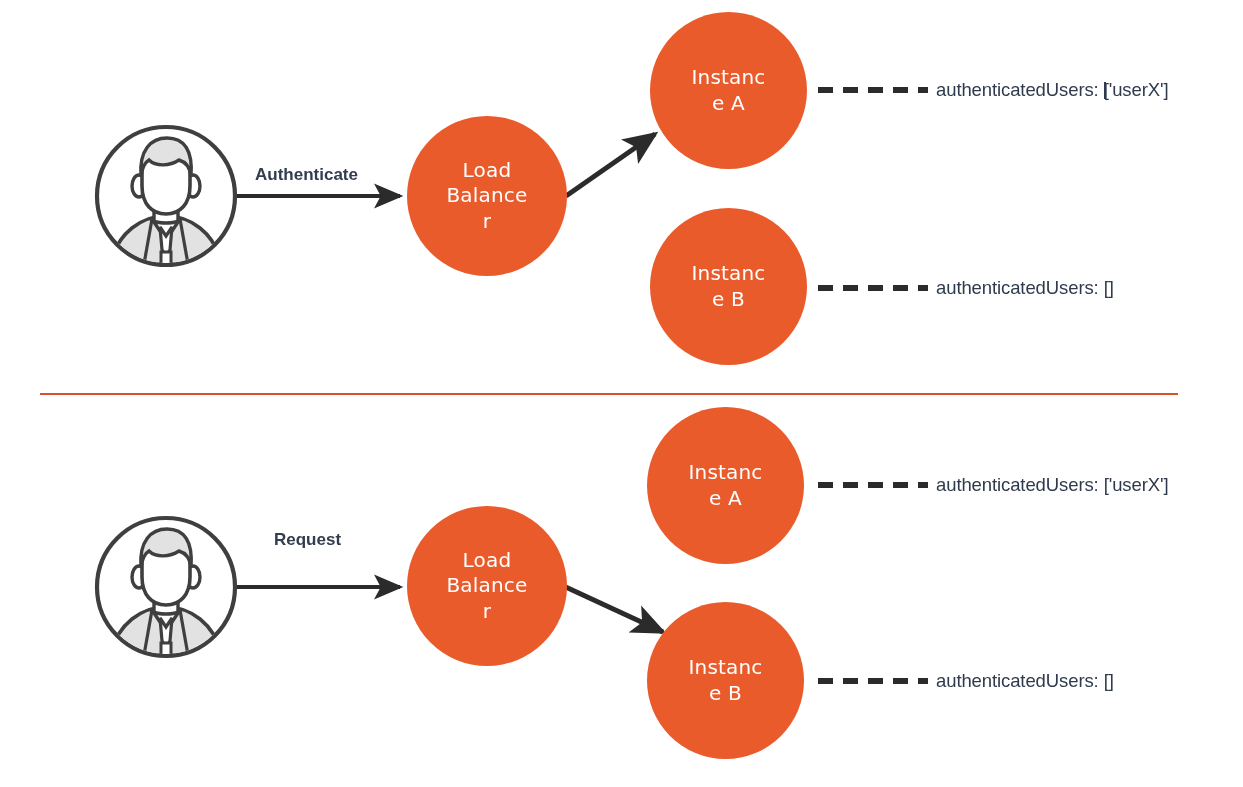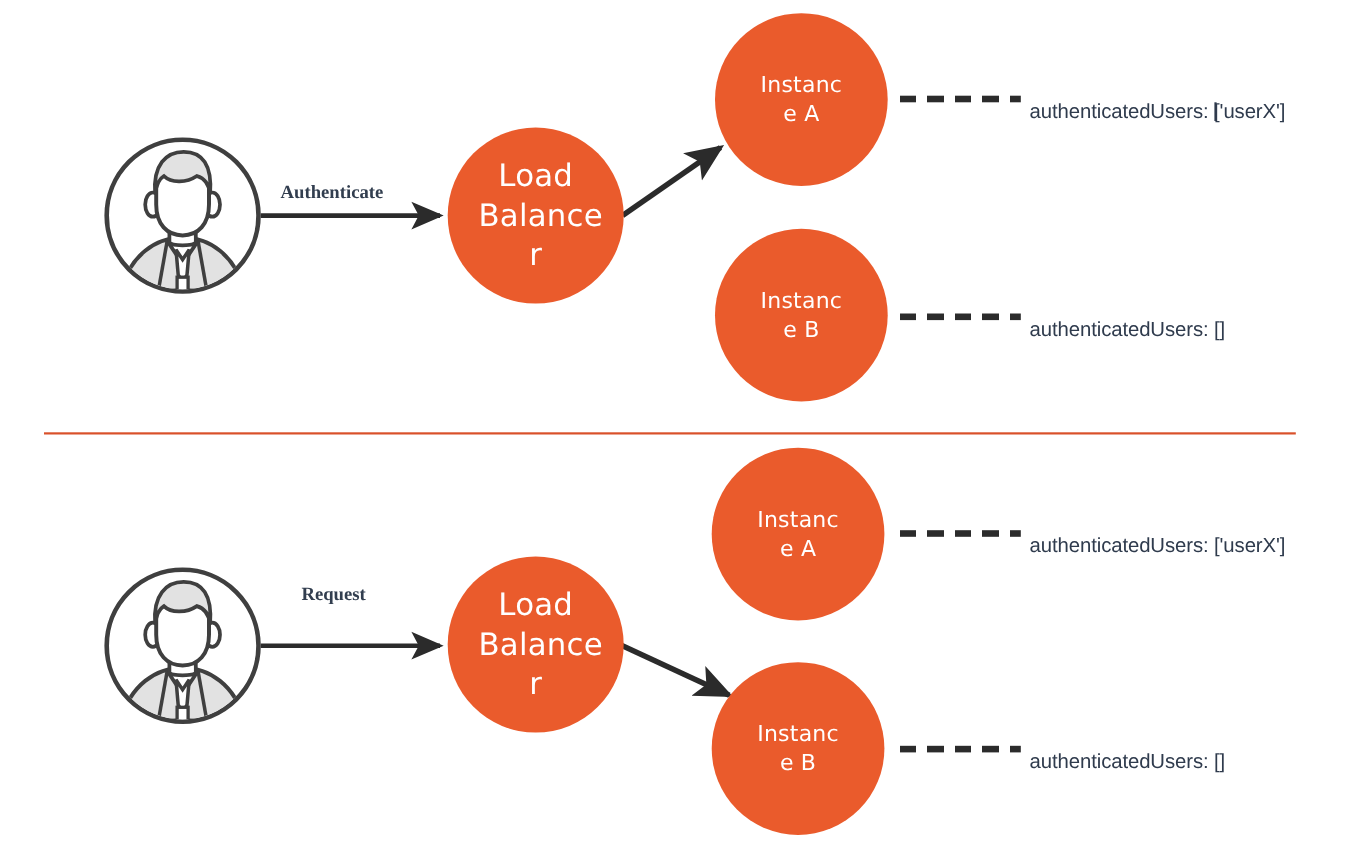--- a/index.html
+++ b/index.html
@@ -34,21 +34,21 @@
   .node-label {
     color: #ffffff;
     font-weight: normal;
     text-align: center;
     line-height: 1.28;
     letter-spacing: 0.2px;
     font-family: "DejaVu Sans", sans-serif;
     white-space: pre-line;
   }
   .node-label.instance { font-size: 20px; width: 92px; }
-  .node-label.lb       { font-size: 28px; width: 104px; }
+  .node-label.lb       { font-size: 20px; width: 104px; }
 
   
   .avatar {
     position: absolute;
   }
 
   
   .edge-svg {
     position: absolute;
     left: 0;
@@ -57,33 +57,32 @@
     height: 787px;
     pointer-events: none;
   }
 
   
   .edge-label {
     position: absolute;
     color: #323e4f;
     font-size: 17px;
     font-weight: bold;
-    font-family: Liberation Serif, serif;
+    font-family: Liberation Sans, sans-serif;
     white-space: nowrap;
   }
 
   
   .state-label {
     position: absolute;
     color: #2f3b4d;
     font-size: 18.5px;
     font-family: "Liberation Sans", sans-serif;
     white-space: nowrap;
     letter-spacing: -0.1px;
-    margin-top: 11px;
   }
   .state-label .caret {
     display: inline-block;
     width: 2px;
     height: 17px;
     background: #2f3b4d;
     vertical-align: -3px;
     margin-right: -2px;
   }
 

